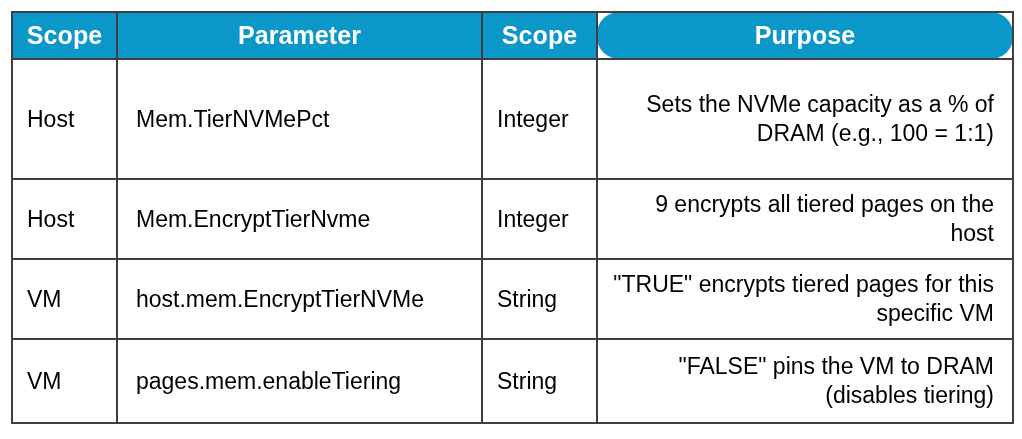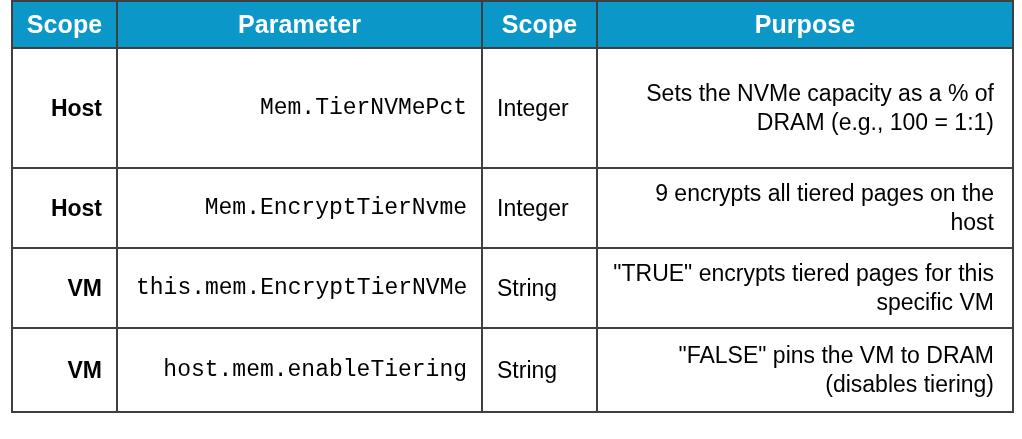--- a/index.html
+++ b/index.html
@@ -10,21 +10,21 @@
   }
   body {
     width: 1022px;
     height: 439px;
     font-family: "Liberation Sans", sans-serif;
     -webkit-font-smoothing: antialiased;
   }
   #table-wrap {
     position: absolute;
     left: 11px;
-    top: 0;
+    top: 11px;
     width: 803px;
     height: 417px;
     box-sizing: border-box;
   }
   table.param-table {
     width: 1001px;
     border-collapse: collapse;
     table-layout: fixed;
     border: 2px solid #3f3f3f;
   }
@@ -39,45 +39,44 @@
     font-size: 25px;
     font-weight: bold;
     text-align: center;
     height: 47px;
     padding: 0 6px;
     border-right: 2px solid #3f3f3f;
     border-bottom: 2px solid #3f3f3f;
     letter-spacing: 0.1px;
     box-sizing: border-box;
   }
-  thead th:last-child { border-right: none; }
+  thead th:last-child { border-right: none; border-radius: 22px; }
 
   tbody td {
     border-right: 2px solid #3f3f3f;
     border-bottom: 2px solid #3f3f3f;
     font-size: 23px;
     color: #000000;
     background: #ffffff;
     box-sizing: border-box;
     padding: 0 14px;
   }
   tbody td:last-child { border-right: none; }
   tbody tr:last-child td { border-bottom: none; }
 
   td.cell-scope {
-    font-weight: bold;
-    text-align: right;
+    font-weight: normal;
+    text-align: left;
     vertical-align: middle;
   }
   td.cell-parameter {
-    text-align: right;
+    text-align: left;
     vertical-align: middle;
     padding-left: 18px;
     white-space: nowrap;
-    font-family: Liberation Mono, monospace;
   }
   td.cell-type {
     vertical-align: middle;
   }
   td.cell-purpose {
     text-align: right;
     vertical-align: middle;
     padding-left: 12px;
     padding-right: 18px;
     line-height: 1.26;
@@ -113,25 +112,25 @@
         <td class="cell-purpose">Sets the NVMe capacity as a % of DRAM (e.g., 100 = 1:1)</td>
       </tr>
       <tr class="row-std">
         <td class="cell-scope">Host</td>
         <td class="cell-parameter">Mem.EncryptTierNvme</td>
         <td class="cell-type">Integer</td>
         <td class="cell-purpose">9 encrypts all tiered pages on the host</td>
       </tr>
       <tr class="row-std">
         <td class="cell-scope">VM</td>
-        <td class="cell-parameter">this.mem.EncryptTierNVMe</td>
+        <td class="cell-parameter">host.mem.EncryptTierNVMe</td>
         <td class="cell-type">String</td>
         <td class="cell-purpose">"TRUE" encrypts tiered pages for this specific VM</td>
       </tr>
       <tr class="row-last">
         <td class="cell-scope">VM</td>
-        <td class="cell-parameter">host.mem.enableTiering</td>
+        <td class="cell-parameter">pages.mem.enableTiering</td>
         <td class="cell-type">String</td>
         <td class="cell-purpose">"FALSE" pins the VM to DRAM (disables tiering)</td>
       </tr>
     </tbody>
   </table>
 </div>
 
 </body></html>

